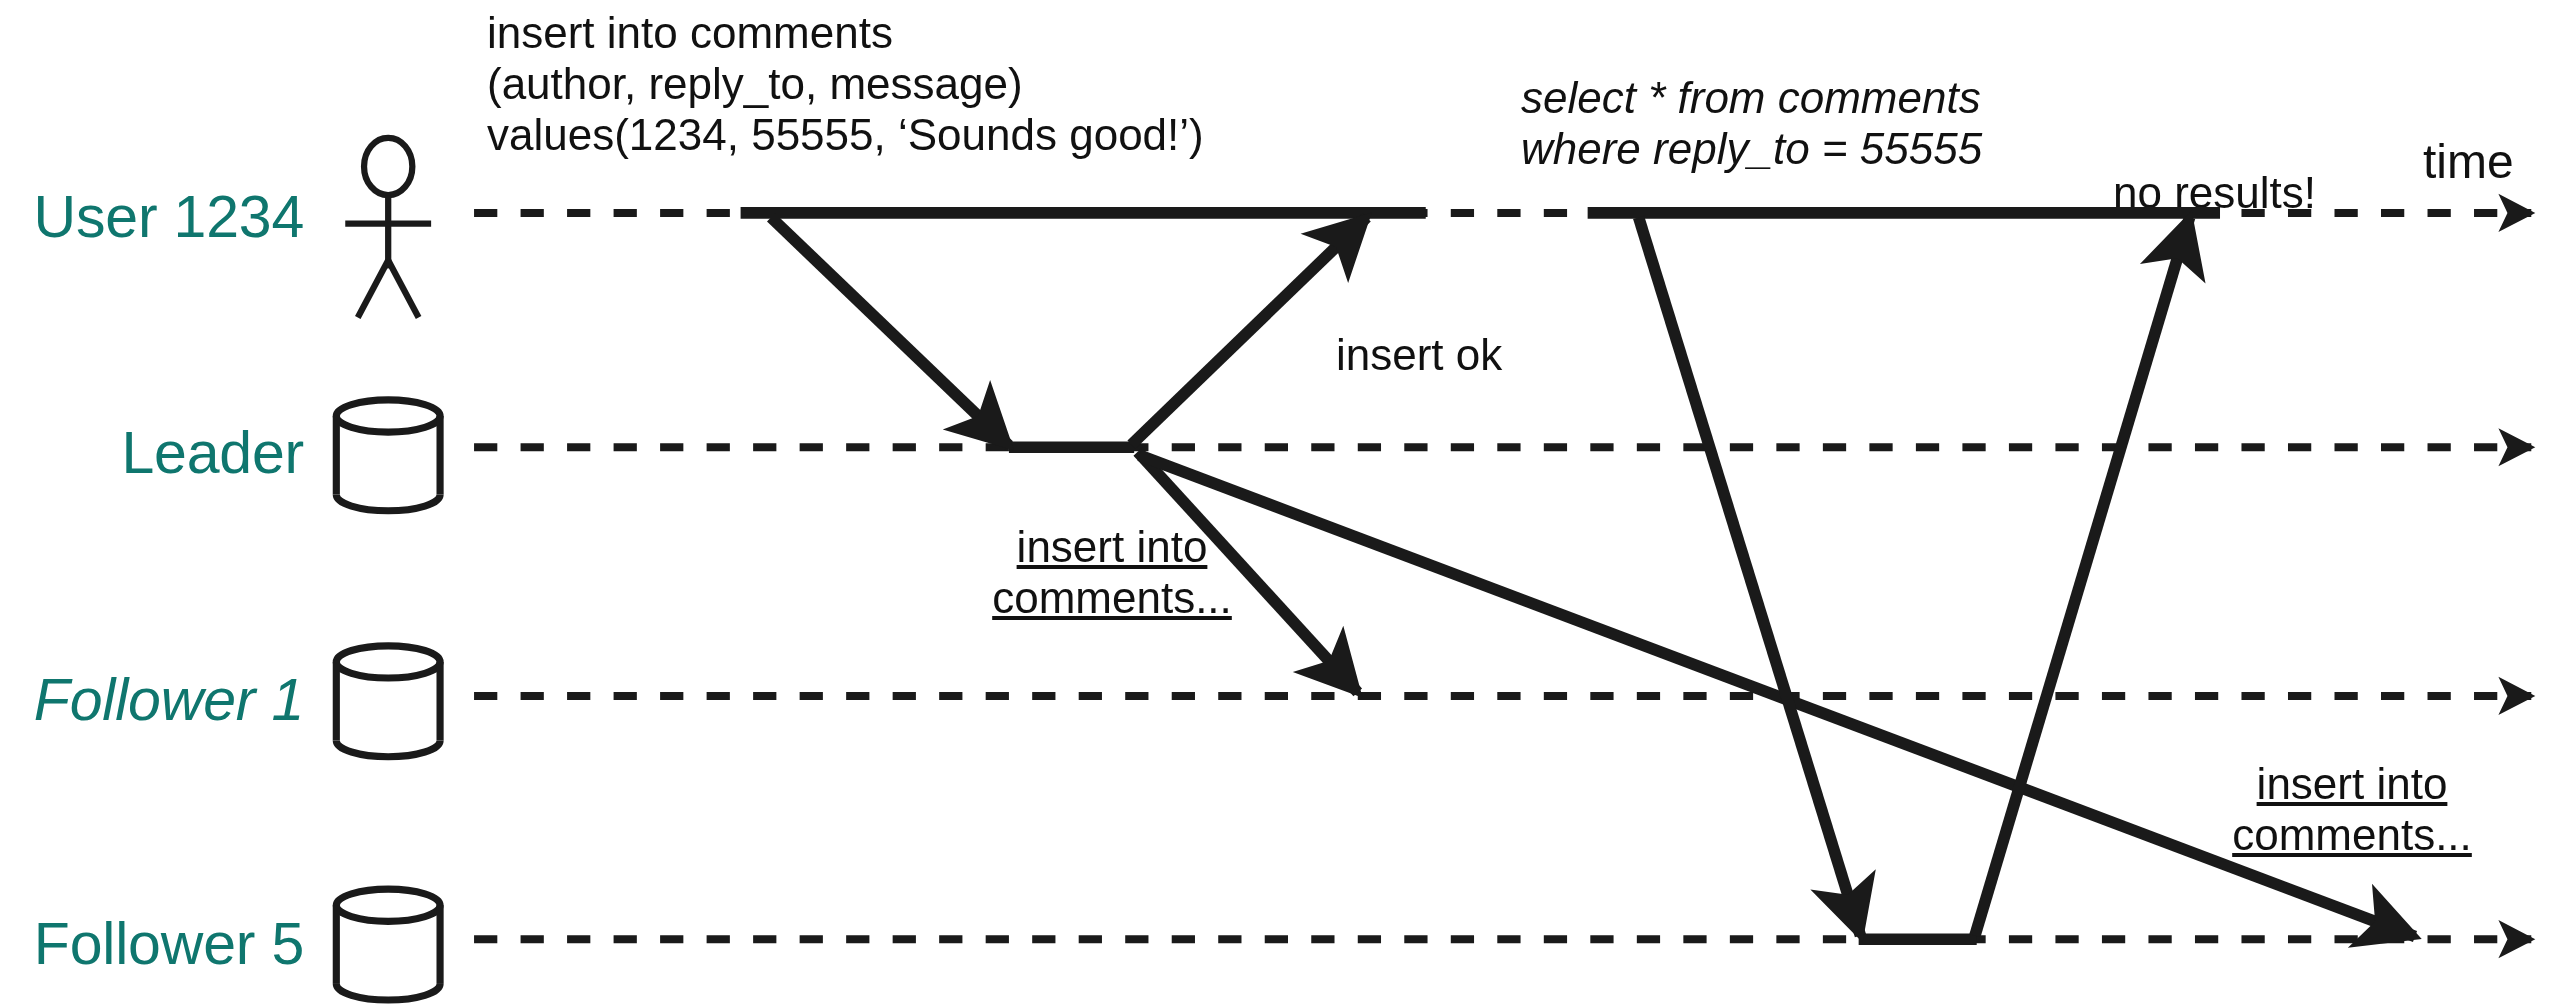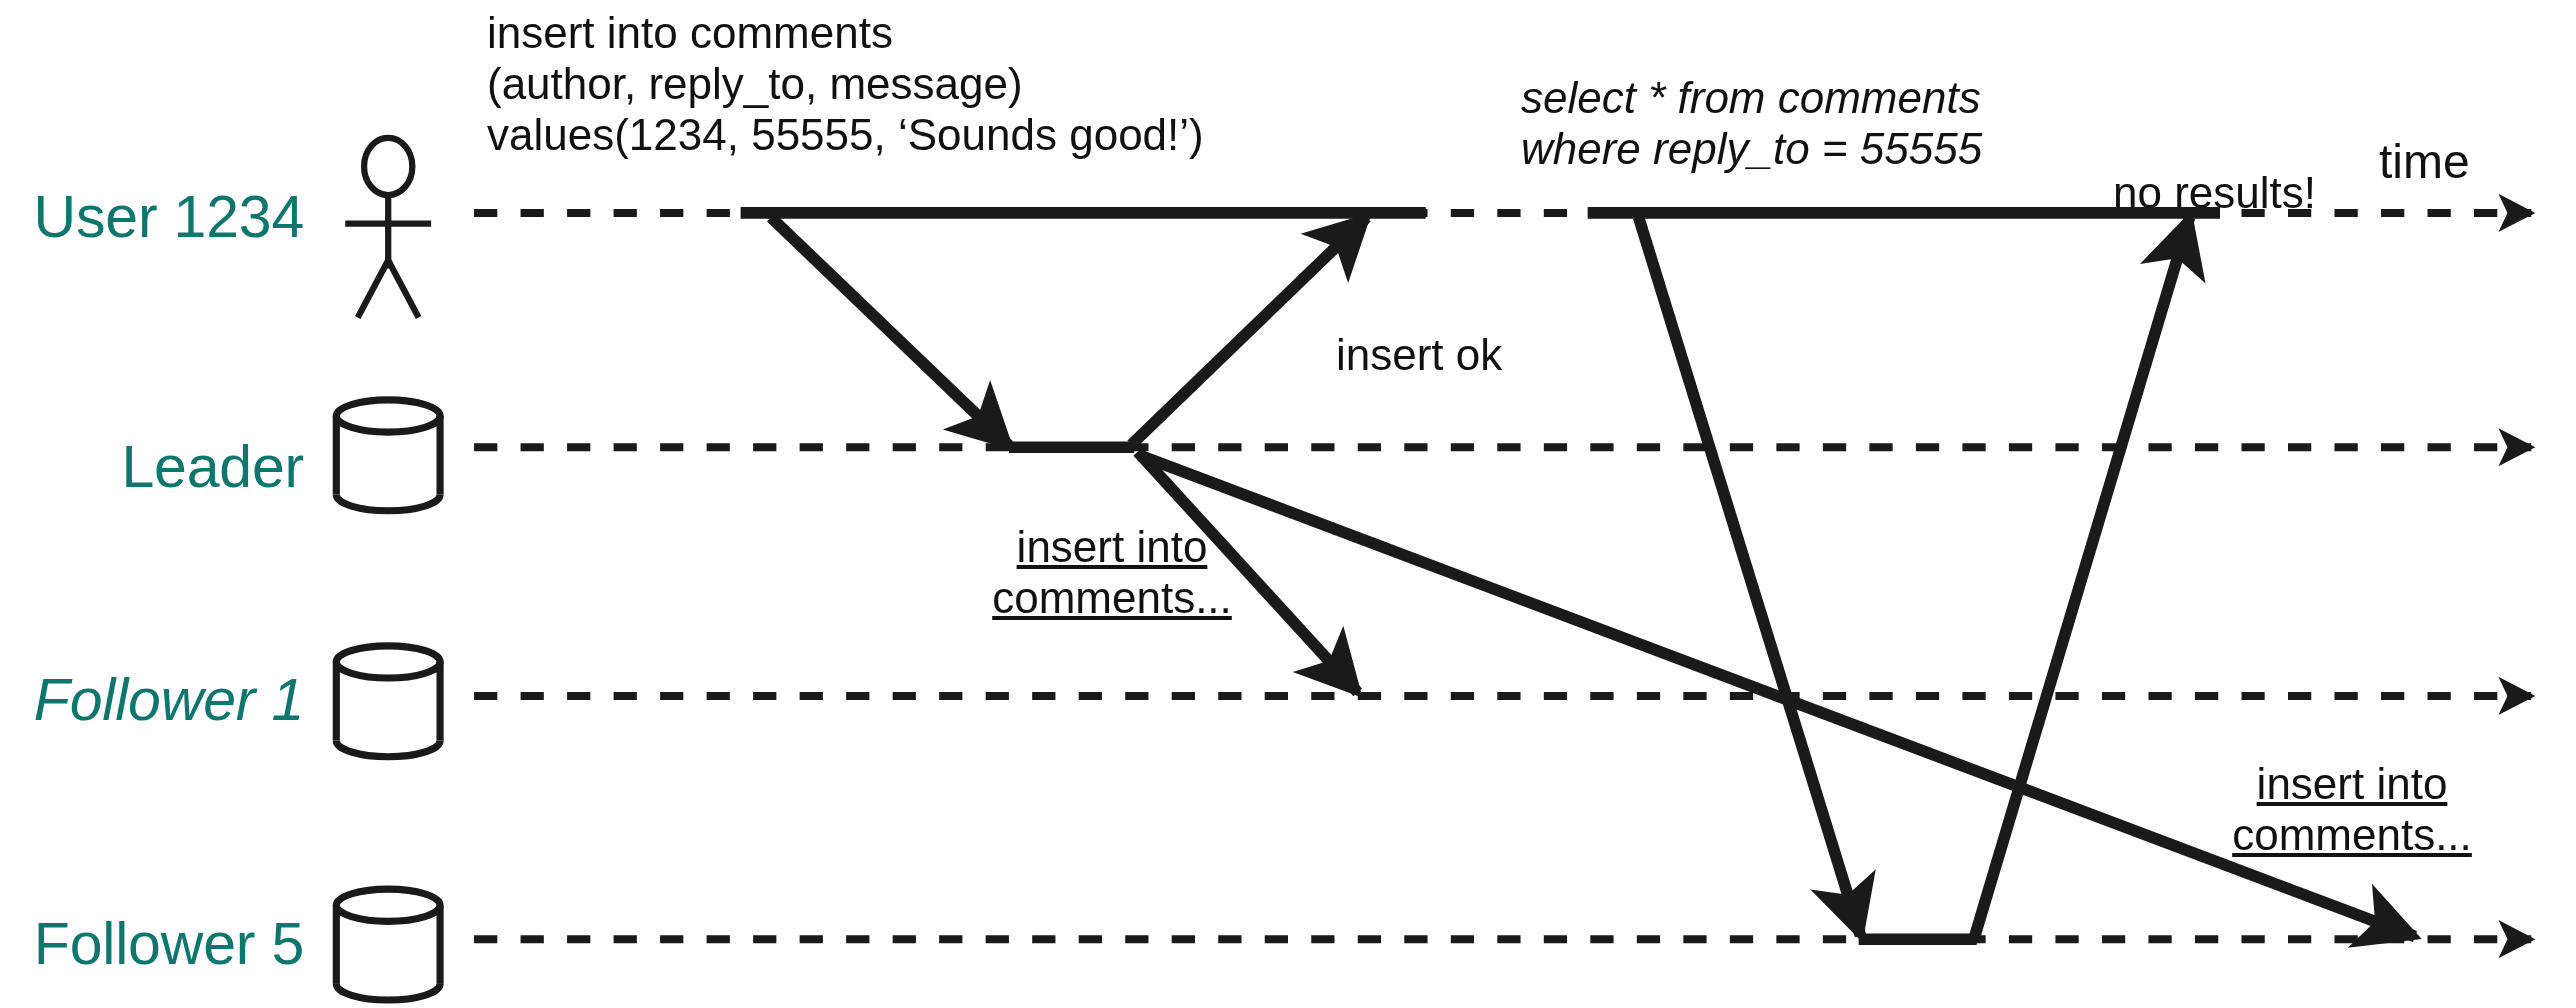--- a/index.html
+++ b/index.html
@@ -5,29 +5,29 @@
   html,body{margin:0;padding:0;background:#ffffff;}
   body{width:2576px;height:1009px;position:relative;overflow:hidden;
        font-family:"Liberation Sans","DejaVu Sans",sans-serif;color:#1a1a1a;}
   #stage{position:absolute;left:0;top:0;width:2576px;height:1009px;}
   svg#diagram{position:absolute;left:0;top:0;width:2576px;height:1009px;}
 
   .lane-label{position:absolute;font-size:59px;color:#0f766e;white-space:nowrap;
               text-align:right;letter-spacing:-0.2px;}
   .note{position:absolute;font-size:44px;line-height:1.16;color:#111;white-space:pre;}
   .note.ctr{text-align:center;text-decoration:underline;}
-  .axis-label{position:absolute;font-size:48px;color:#111;white-space:nowrap;}
+  .axis-label{position:absolute;font-size:48px;color:#111;white-space:nowrap;margin-left:44px;}
 </style>
 </head>
 <body>
 
 <div id="stage">
 
   <div class="lane-label" style="right:2272px;top:183px;">User 1234</div>
-  <div class="lane-label" style="right:2272px;top:433px;text-align:center;">Leader</div>
+  <div class="lane-label" style="right:2272px;top:419px;text-align:center;">Leader</div>
   <div class="lane-label" style="right:2272px;top:666px;font-style:italic;">Follower 1</div>
   <div class="lane-label" style="right:2272px;top:910px;">Follower 5</div>
 
   <div class="note" style="left:487px;top:7.2px;">insert into comments
 (author, reply_to, message)
 values(1234, 55555, ‘Sounds good!’)</div>
 
   <div class="note" style="left:1521px;top:72px;font-style:italic;">select * from comments
 where reply_to = 55555</div>
 

